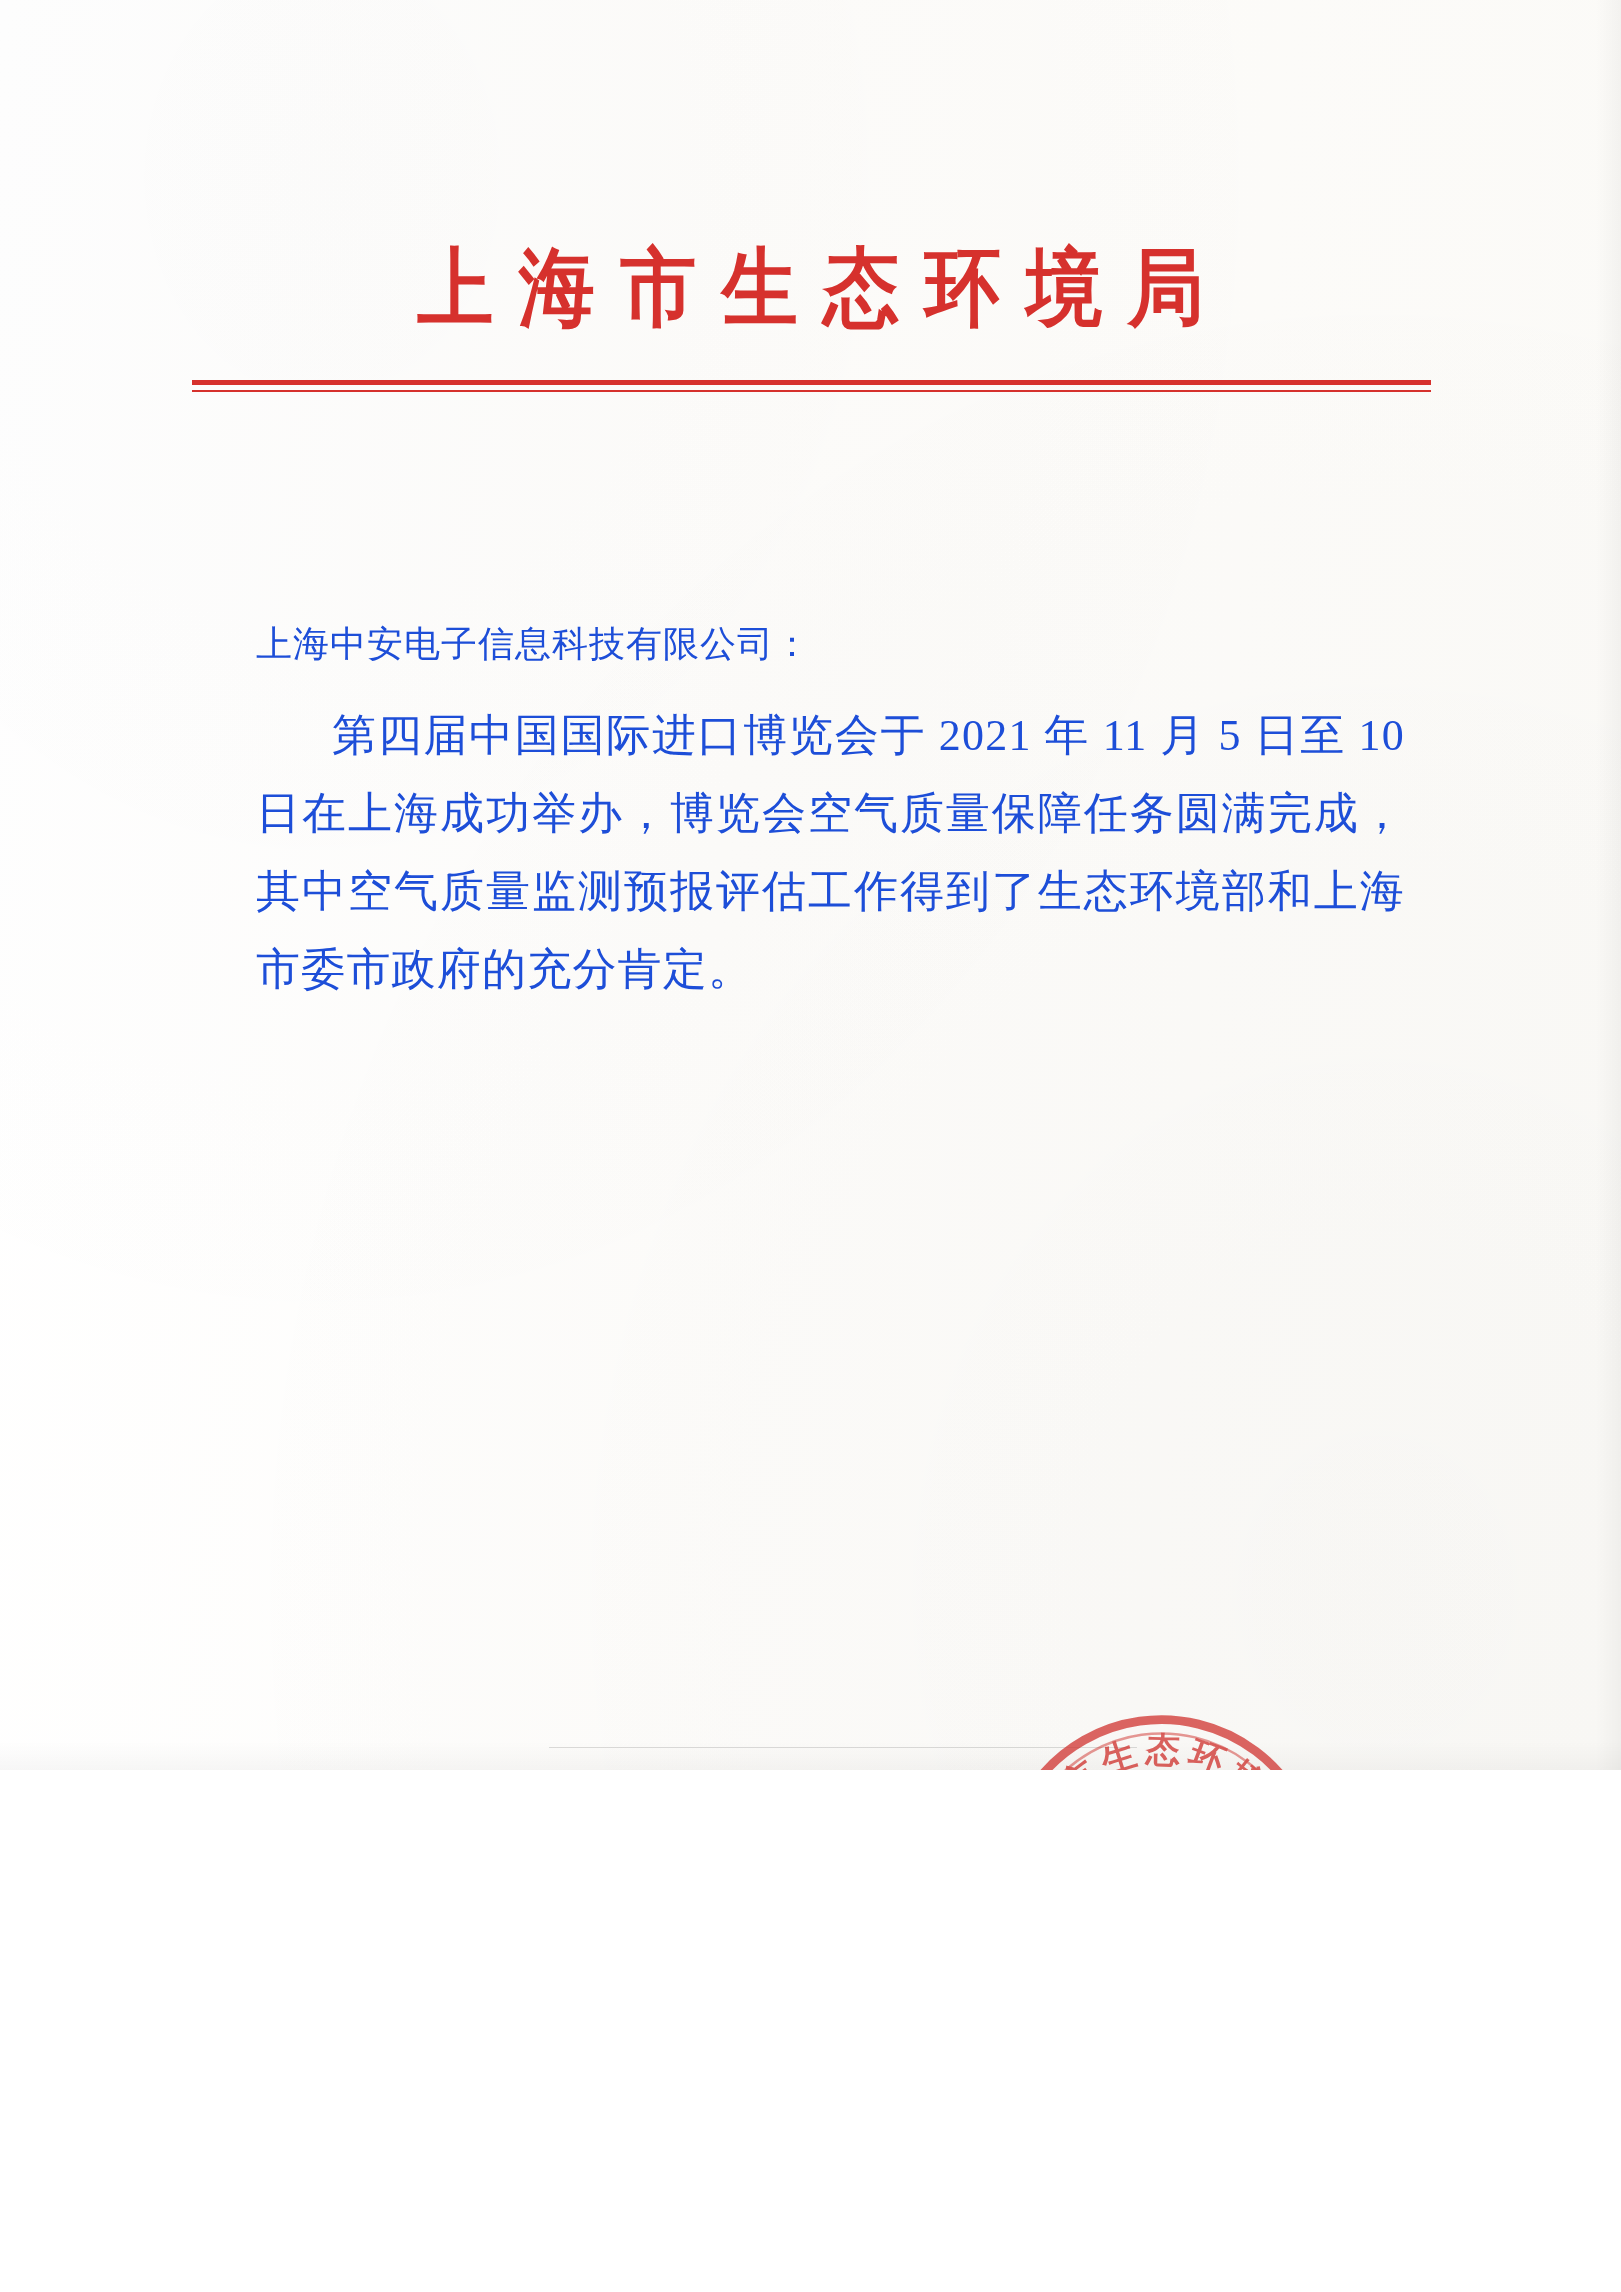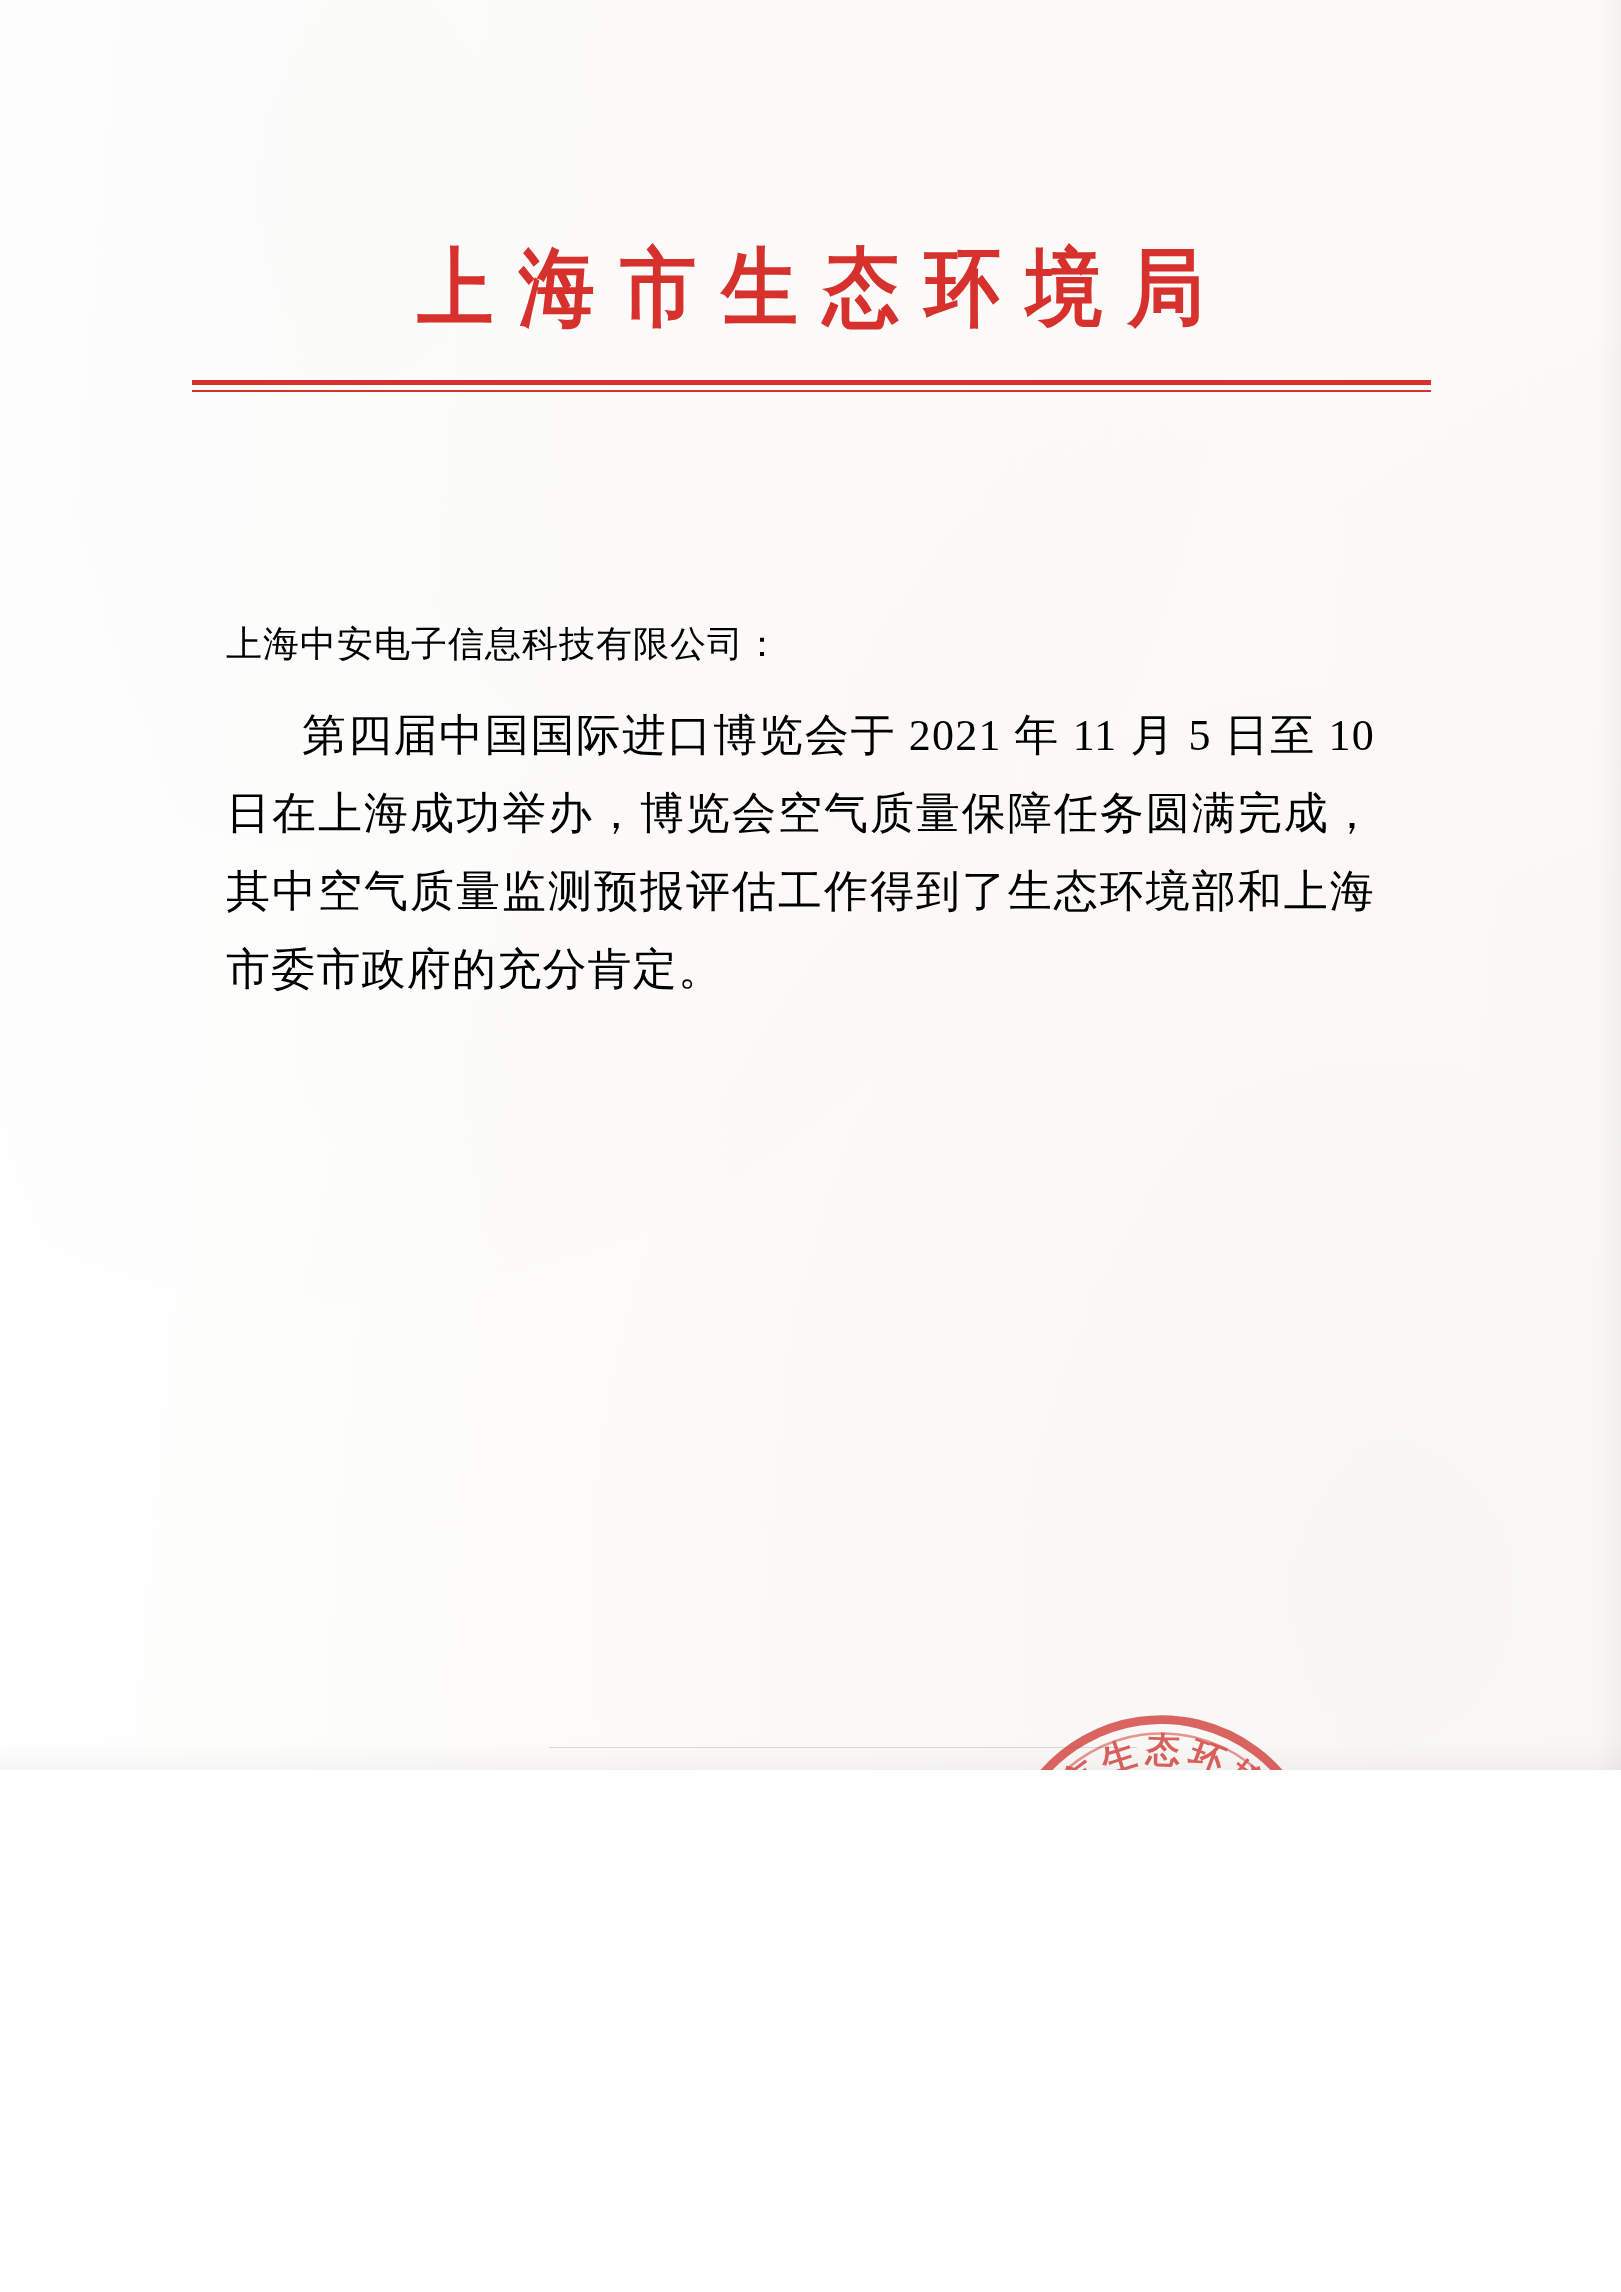--- a/index.html
+++ b/index.html
@@ -95,24 +95,24 @@
     font-weight: bold;
     color: #1b1b1b;
     letter-spacing: 19.6px;
     text-indent: 19.6px;
     font-family: "Liberation Serif", "DejaVu Serif", serif;
   }
 
   
   .body-wrap {
     position: absolute;
-    left: 226px;
+    left: 256px;
     top: 617px;
     width: 1149px;
-    color: #000000;
+    color: #1d4ed8;
   }
   .salutation {
     font-size: 36px;
     line-height: 1.5;
     letter-spacing: 1px;
     margin-bottom: 25.5px;
   }
   .para {
     font-size: 44px;
     line-height: 1.78;

